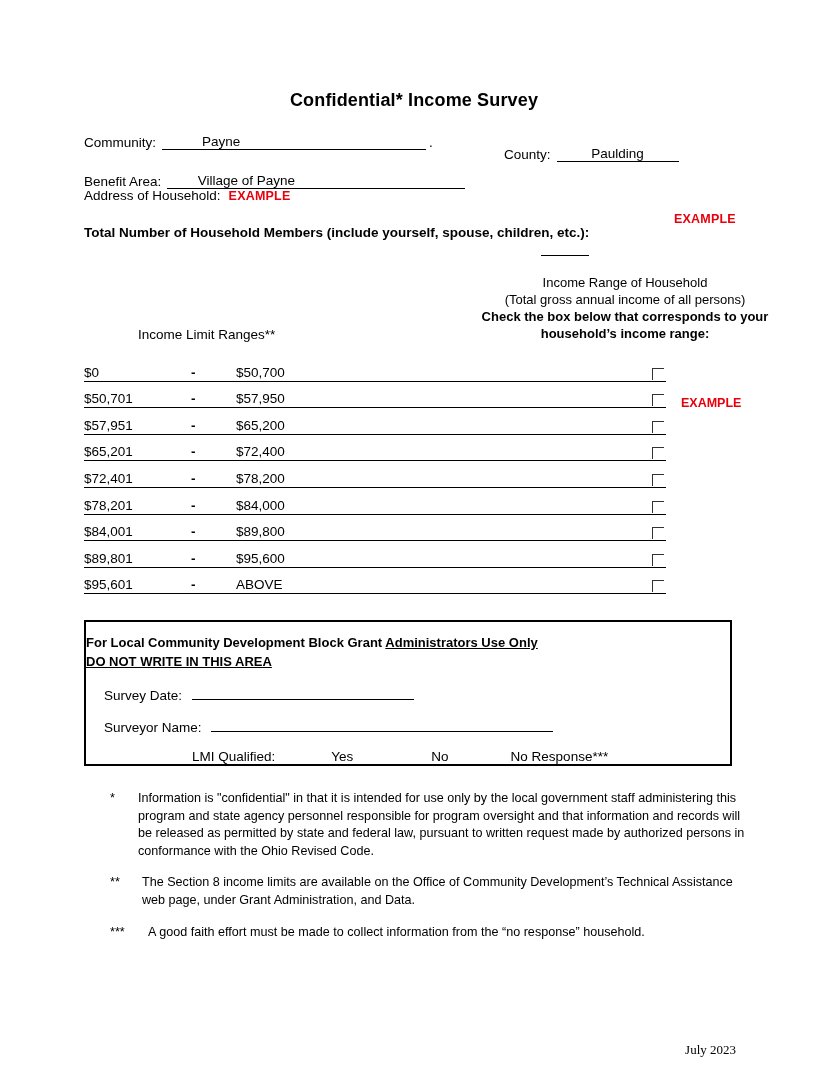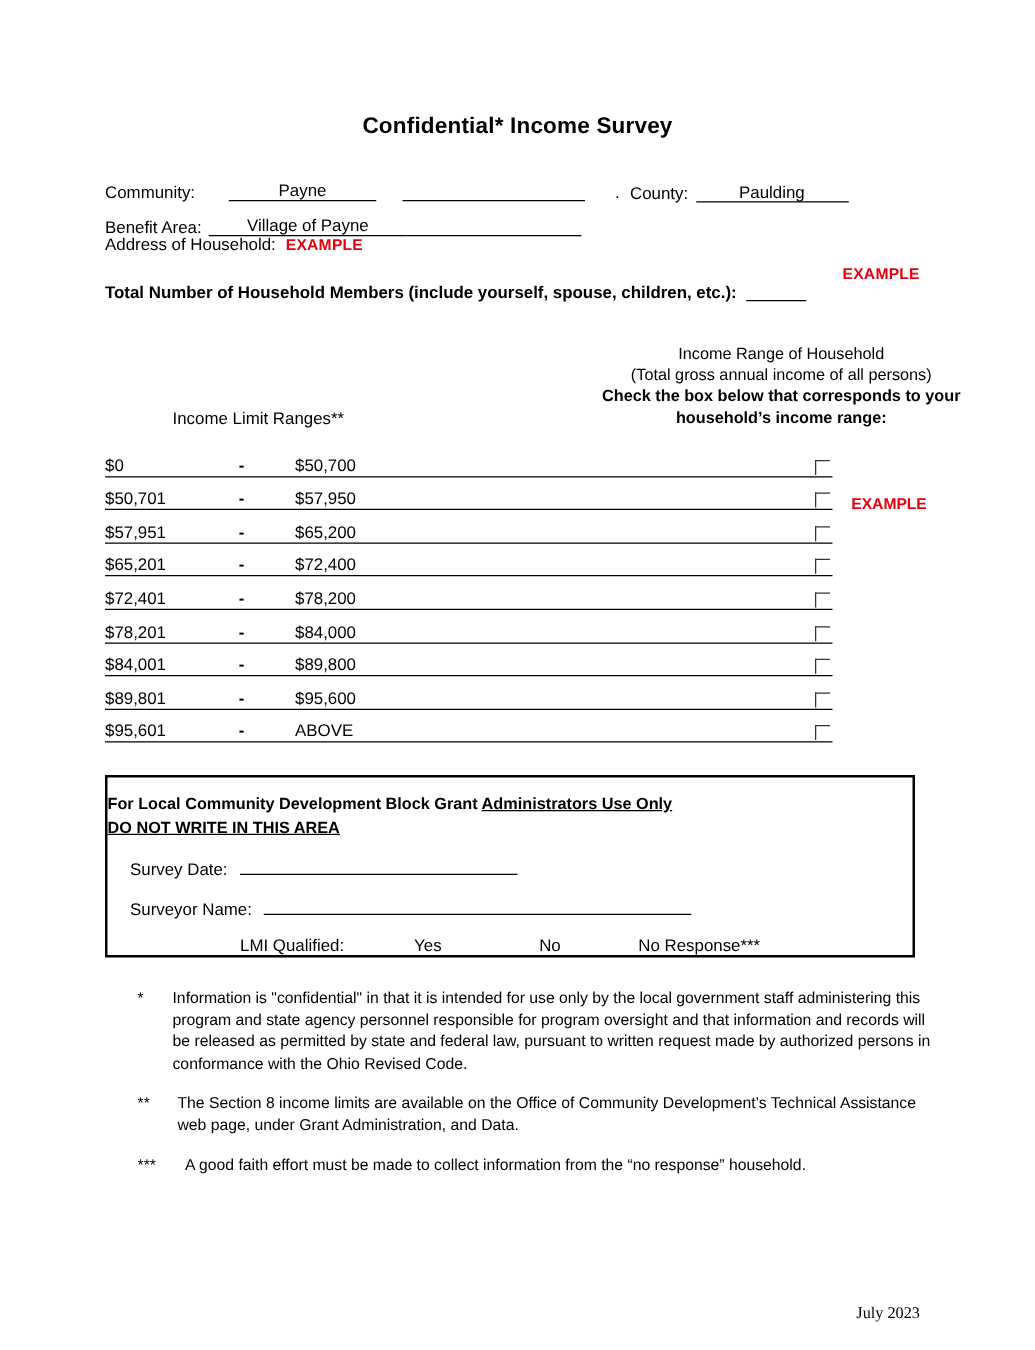--- a/index.html
+++ b/index.html
@@ -204,21 +204,21 @@
     font-family: Liberation Serif, serif;
   }
 </style>
 </head>
 <body>
 
 <div class="page">
 
   <div class="title">Confidential* Income Survey</div>
 
-  <div class="field-row" style="top:145px; left:84px;gap:21px;">
+  <div class="field-row" style="top:134px; left:84px;">
     <span class="lbl">Community:</span>
     <span class="filled" style="width:118px; margin-left:6px;">Payne</span>
     <span class="ruleline" style="width:146px;"></span>
     <span class="lbl" style="margin-left:3px;">.</span>
   </div>
   <div class="field-row" style="top:146px; left:504px;">
     <span class="lbl">County:</span>
     <span class="filled" style="width:122px; margin-left:6px;">Paulding</span>
   </div>
 
@@ -226,21 +226,21 @@
     <span class="lbl">Benefit Area:</span>
     <span class="filled" style="width:158px; margin-left:6px;">Village of Payne</span>
     <span class="ruleline" style="width:140px;"></span>
   </div>
 
   <div class="field-row" style="top:188px; left:84px;">
     <span class="lbl">Address of Household:</span>
     <span class="example-red" style="margin-left:8px;">EXAMPLE</span>
   </div>
 
-  <div class="field-row" style="top:225px; left:84px;">
+  <div class="field-row" style="top:225px; left:84px;flex-direction:column;">
     <span class="lbl lbl-bold">Total Number of Household Members (include yourself, spouse, children, etc.):</span>
     <span class="filled" style="width:48px; margin-left:8px;"></span>
   </div>
   <div class="example-red" style="position:absolute; top:212px; left:674px;">EXAMPLE</div>
 
   <div class="range-head">
     <div>Income Range of Household</div>
     <div>(Total gross annual income of all persons)</div>
     <div class="b">Check the box below that corresponds to your</div>
     <div class="b">household’s income range:</div>

